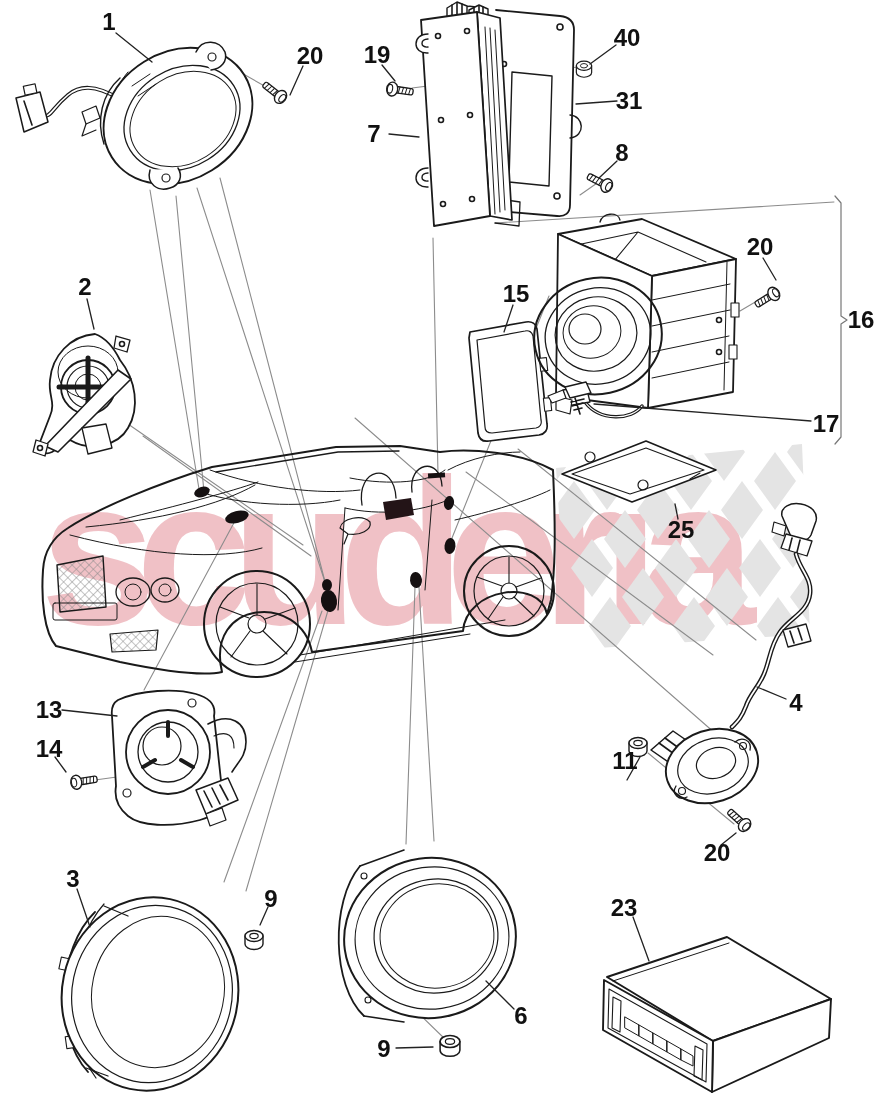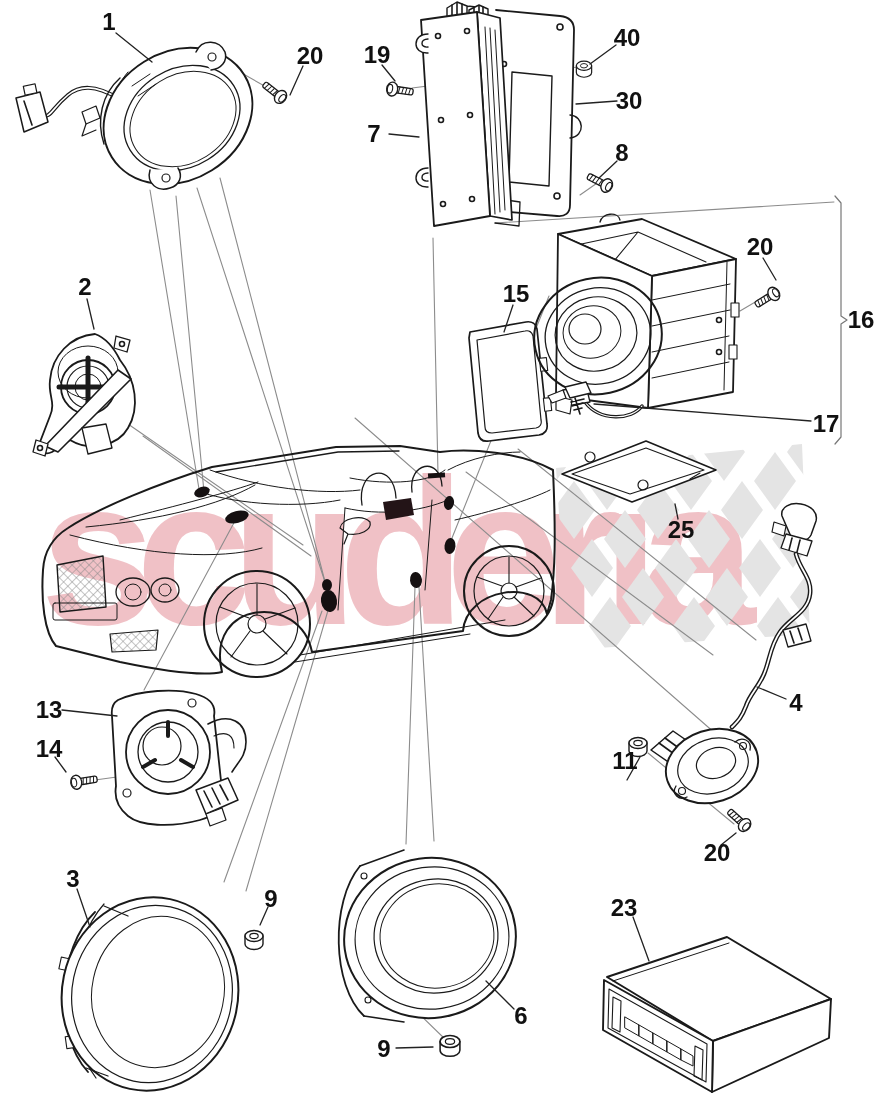--- a/index.html
+++ b/index.html
@@ -408,21 +408,21 @@
       <line x1="514" y1="1009" x2="486" y2="981"></line>
       <line x1="396" y1="1048" x2="433" y2="1047"></line>
       <line x1="633" y1="917" x2="649" y2="961"></line>
     </g>
   </svg>
 
   <div class="label" style="left:109px;top:22px">1</div>
   <div class="label" style="left:310px;top:56px">20</div>
   <div class="label" style="left:377px;top:55px">19</div>
   <div class="label" style="left:627px;top:38px">40</div>
-  <div class="label" style="left:629px;top:101px">30</div>
+  <div class="label" style="left:629px;top:101px">31</div>
   <div class="label" style="left:374px;top:134px">7</div>
   <div class="label" style="left:622px;top:153px">8</div>
   <div class="label" style="left:85px;top:287px">2</div>
   <div class="label" style="left:516px;top:294px">15</div>
   <div class="label" style="left:760px;top:247px">20</div>
   <div class="label" style="left:861px;top:320px">16</div>
   <div class="label" style="left:826px;top:424px">17</div>
   <div class="label" style="left:681px;top:530px">25</div>
   <div class="label" style="left:796px;top:703px">4</div>
   <div class="label" style="left:625px;top:761px">11</div>

